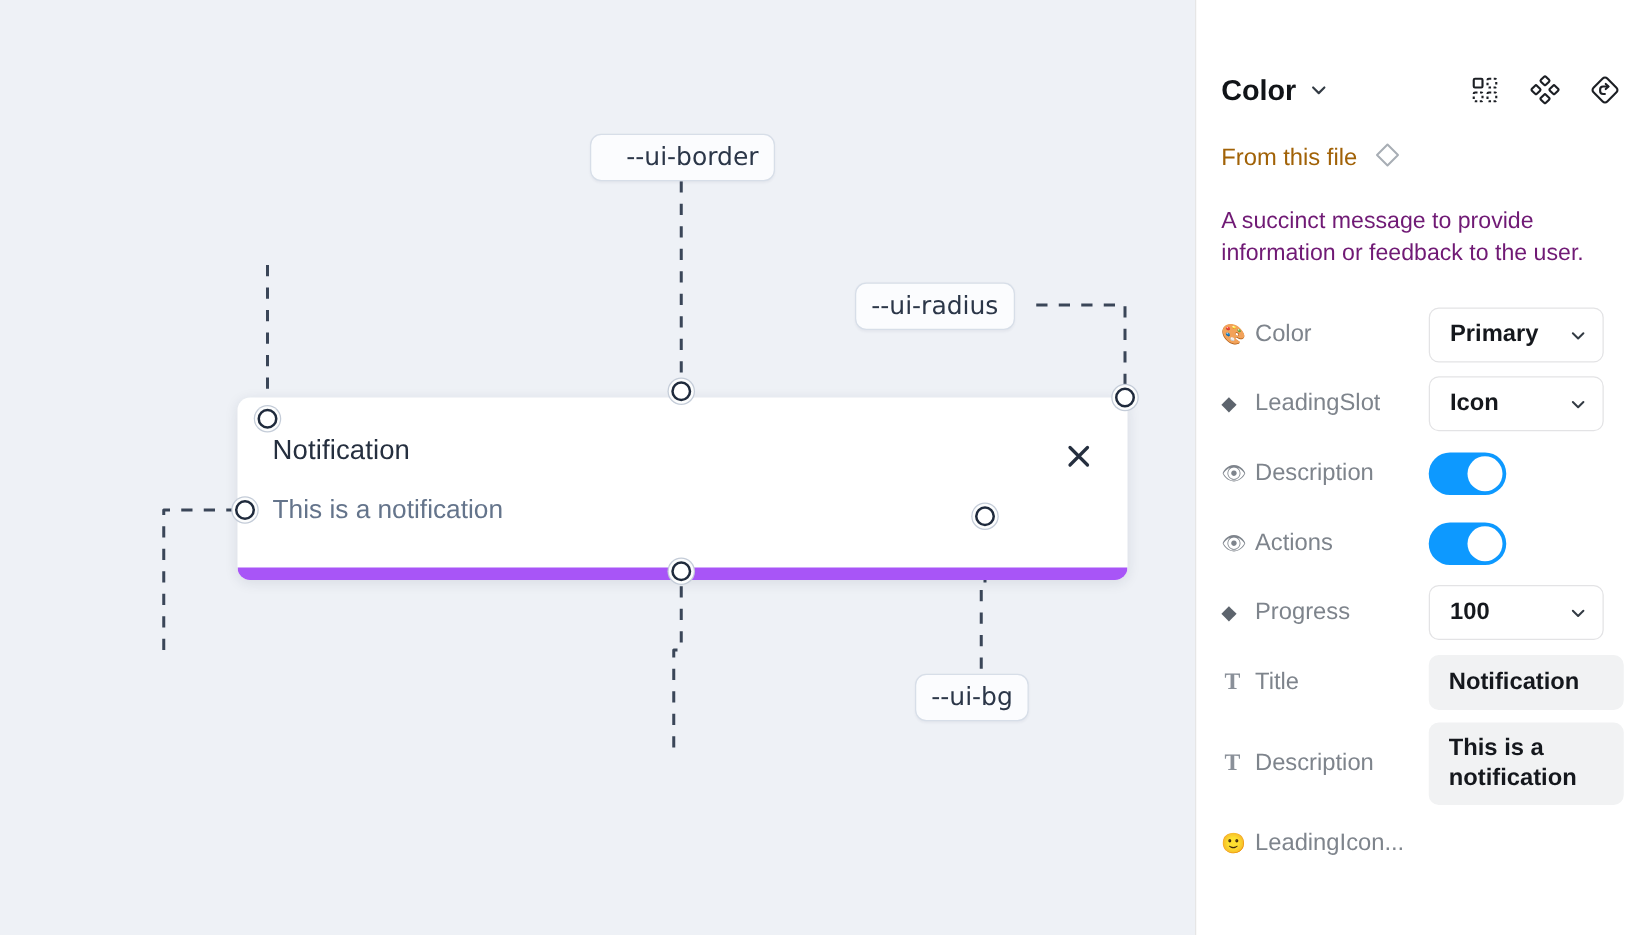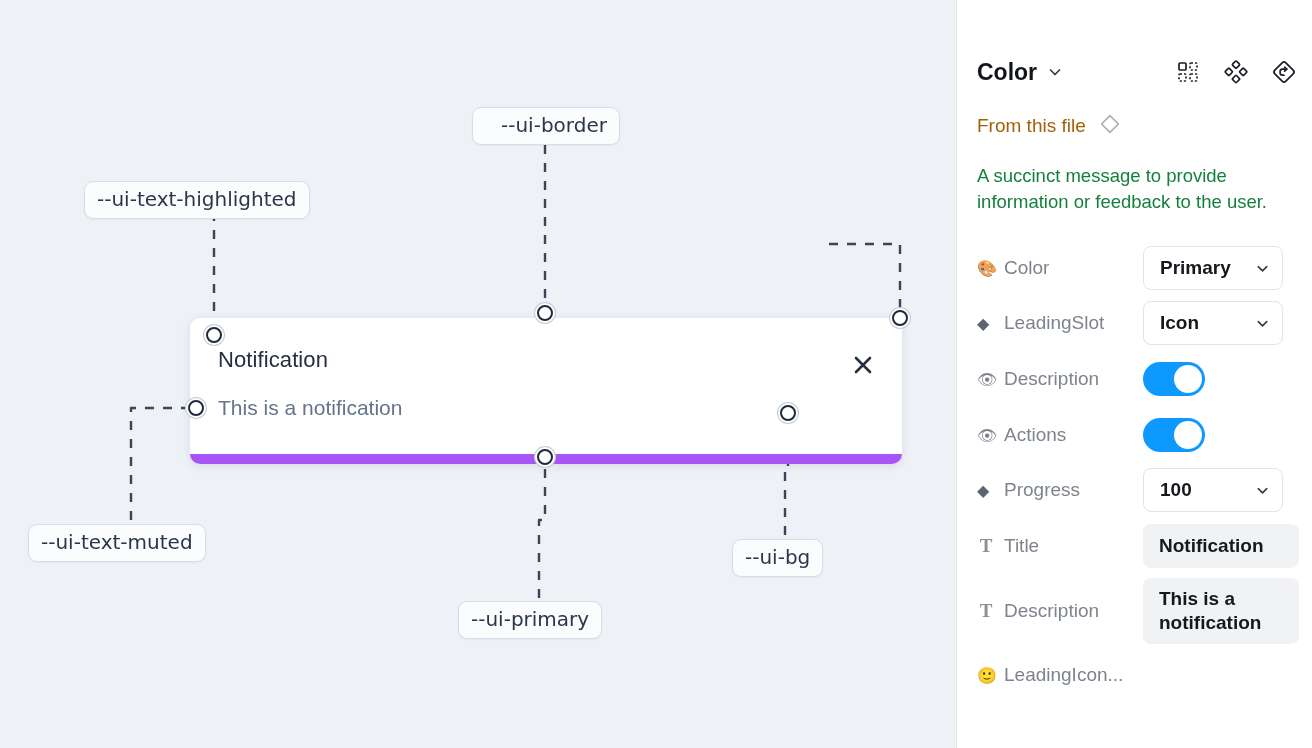--- a/index.html
+++ b/index.html
@@ -105,21 +105,21 @@
 
   #from-file {
     position: absolute; left: 20px; top: 112px;
     display: flex; align-items: center; gap: 12px;
   }
   #from-file-label { font-size: 19px; color: #a16207; }
 
   #component-desc {
     position: absolute; left: 20px; top: 163px;
     width: 324px;
-    font-size: 18.5px; color: #15803d; line-height: 1.38;
+    font-size: 18.5px; color: #701a75; line-height: 1.38;
   }
 
   
   .prop-row {
     position: absolute; left: 0;
     width: 356px;
     display: flex; align-items: center;
   }
   .prop-label {
     margin-left: 20px;
@@ -206,24 +206,22 @@
       <div id="toast-title">Notification</div>
       <div id="toast-desc">This is a notification</div>
       <div id="toast-close">
         <svg width="22" height="22" viewBox="0 0 22 22" fill="none" stroke="currentColor" stroke-width="2.6" stroke-linecap="round">
           <path d="M4 4 L18 18 M18 4 L4 18"></path>
         </svg>
       </div>
       <div id="toast-progress"></div>
     </div>
 
-    <div class="pill" style="left:84px; top:181px;">--ui-text-highlighted</div>
     <div class="pill" style="left:472px; top:107px;padding-left:28px;">--ui-border</div>
-    <div class="pill" style="left:28px;  top:524px;">--ui-text-muted</div>
-    <div class="pill" style="left:458px; top:601px;">--ui-primary</div>
+    <div class="pill" style="left:684px; top:226px;">--ui-radius</div>
     <div class="pill" style="left:732px; top:539px;">--ui-bg</div>
 
     <div class="handle" style="left:214px; top:335px;"></div>
     <div class="handle" style="left:545px; top:313px;"></div>
     <div class="handle" style="left:900px; top:318px;"></div>
     <div class="handle" style="left:196px; top:408px;"></div>
     <div class="handle" style="left:545px; top:457px;"></div>
     <div class="handle" style="left:788px; top:413px;"></div>
   </div>
 

